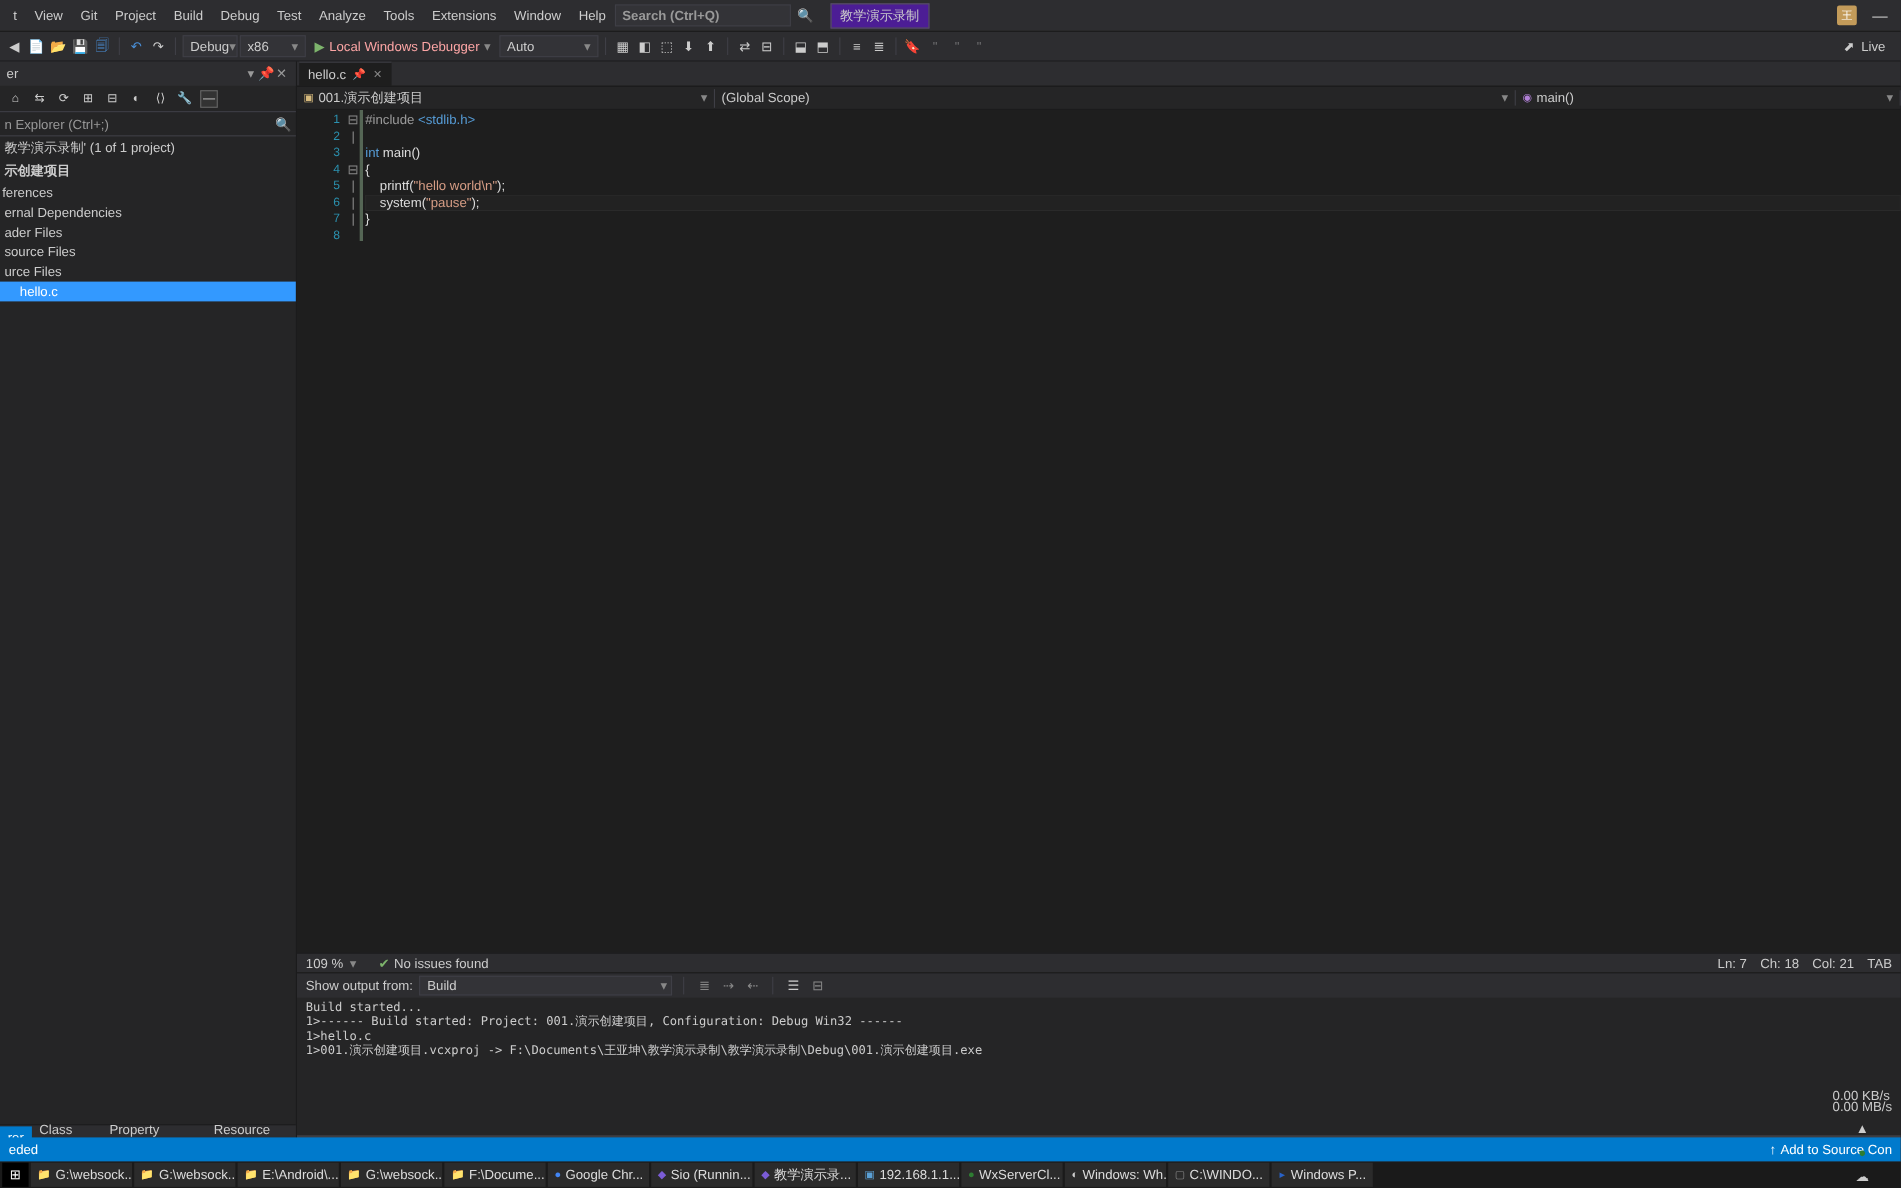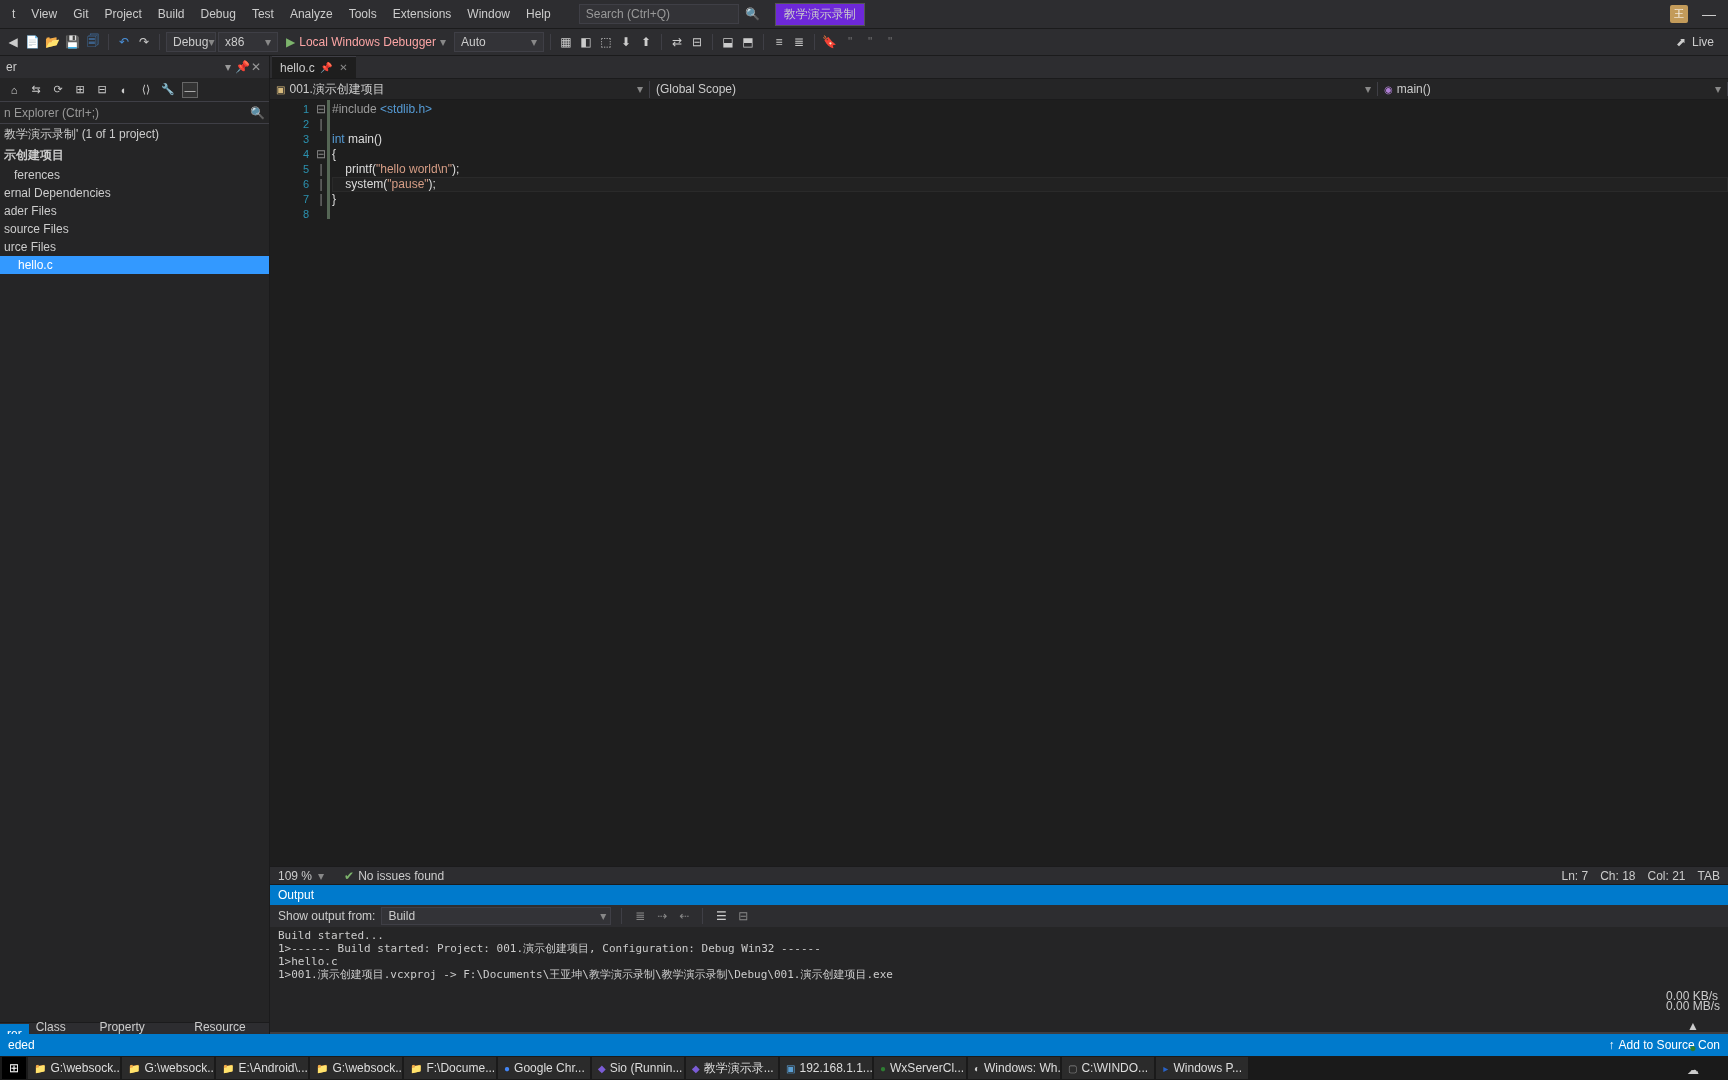--- a/index.html
+++ b/index.html
@@ -1,23 +1,23 @@
 <!DOCTYPE html>
 <html><head>
 <meta charset="utf-8">
 <style>
 * { margin: 0; padding: 0; box-sizing: border-box; font-family: "Segoe UI", Arial, sans-serif; font-size: 12px; }
 body { background: #2d2d30; color: #ccc; width: 1728px; height: 1080px; overflow: hidden; position: relative; }
 
 
 .menubar { height: 28px; background: #2d2d30; display: flex; align-items: center; padding: 0 4px; }
 .menubar .item { padding: 4px 8px; color: #ccc; cursor: pointer; }
-.searchbox { margin-left: 20px; width: 160px; height: 20px; background: #333337; border: 1px solid #3f3f46; padding: 0 6px; color: #999; display: flex; align-items: center; }
+.searchbox { width: 160px; height: 20px; background: #333337; border: 1px solid #3f3f46; padding: 0 6px; color: #999; display: flex; align-items: center; font-weight: bold; }
 .search-icon-btn { width: 20px; text-align: center; color: #ccc; margin-left: 4px; }
-.titlechip { margin-left: 12px; background: #6d28d9; padding: 2px 8px; color: #ccc; border: 1px solid #555; }
+.titlechip { margin-left: 12px; background: #4c1d95; padding: 2px 8px; color: #ccc; border: 1px solid #555; }
 .right-controls { margin-left: auto; display: flex; align-items: center; gap: 14px; padding-right: 8px; }
 .badge-user { width: 18px; height: 18px; background: #c39b5a; color: #fff; display: flex; align-items: center; justify-content: center; font-size: 10px; border-radius: 2px; }
 .min-btn { color: #ccc; font-size: 14px; }
 
 
 .toolbar { height: 28px; background: #2d2d30; border-top: 1px solid #1b1b1c; border-bottom: 1px solid #1b1b1c; display: flex; align-items: center; padding: 0 4px; gap: 2px; }
 .tb-icon { width: 18px; height: 18px; display: flex; align-items: center; justify-content: center; color: #ccc; }
 .tb-sep { width: 1px; height: 16px; background: #3f3f46; margin: 0 4px; }
 .tb-select { background: #333337; border: 1px solid #3f3f46; color: #ccc; height: 20px; padding: 0 6px; display: flex; align-items: center; }
 .tb-run { color: #7db46c; display: flex; align-items: center; gap: 4px; height: 20px; padding: 0 6px; }
@@ -201,21 +201,21 @@
       <span class="ic" style="border:1px solid #666;background:#333">—</span>
     </div>
     <div class="solxp-search">
       <span>n Explorer (Ctrl+;)</span>
       <span class="spacer"></span>
       <span>🔍</span>
     </div>
     <div class="tree" id="sol-tree">
         <div class="tree-item" style="padding-left: 4px;">教学演示录制' (1 of 1 project)</div>
         <div class="tree-item bold" style="padding-left: 4px;">示创建项目</div>
-        <div class="tree-item" style="padding-left: 2px; margin-left: 12px;">ferences</div>
+        <div class="tree-item" style="padding-left: 2px;">ferences</div>
         <div class="tree-item" style="padding-left: 4px;">ernal Dependencies</div>
         <div class="tree-item" style="padding-left: 4px;">ader Files</div>
         <div class="tree-item" style="padding-left: 4px;">source Files</div>
         <div class="tree-item" style="padding-left: 4px;">urce Files</div>
         <div class="tree-item sel" style="padding-left: 18px;">hello.c</div>
       </div>
     <div class="solxp-tabs" id="sol-tabs">
         <span class="t active">rer</span>
         <span class="t">Class View</span>
         <span class="t">Property Manager</span>
@@ -287,23 +287,20 @@
       <span class="chk">✔</span>
       <span>No issues found</span>
       <span class="spacer"></span>
       <span class="cell">Ln: 7</span>
       <span class="cell">Ch: 18</span>
       <span class="cell">Col: 21</span>
       <span class="cell">TAB</span>
     </div>
 
     <div class="output" style="height:160px">
-      <div class="output-title">
-        <span>Output</span>
-      </div>
       <div class="output-tools">
         <span>Show output from:</span>
         <span class="sel">
           <span>Build</span>
           <span class="dd">▾</span>
         </span>
         <span class="tb-sep"></span>
         <span class="oic">≣</span>
         <span class="oic">⇢</span>
         <span class="oic">⇠</span>

